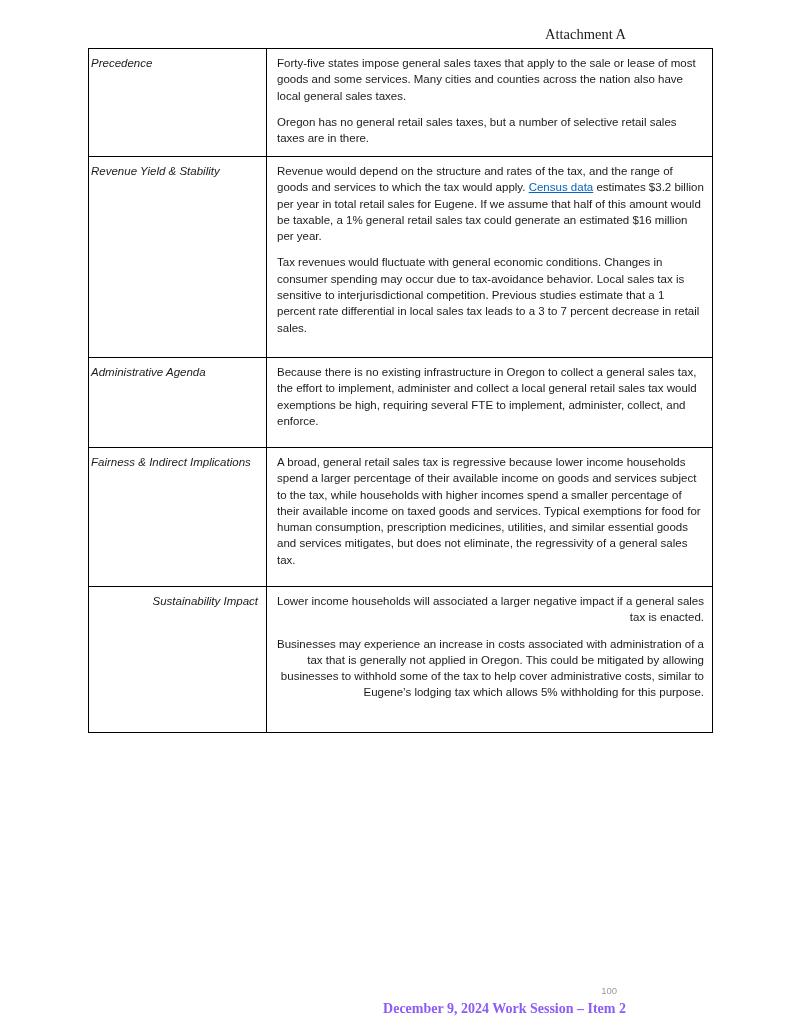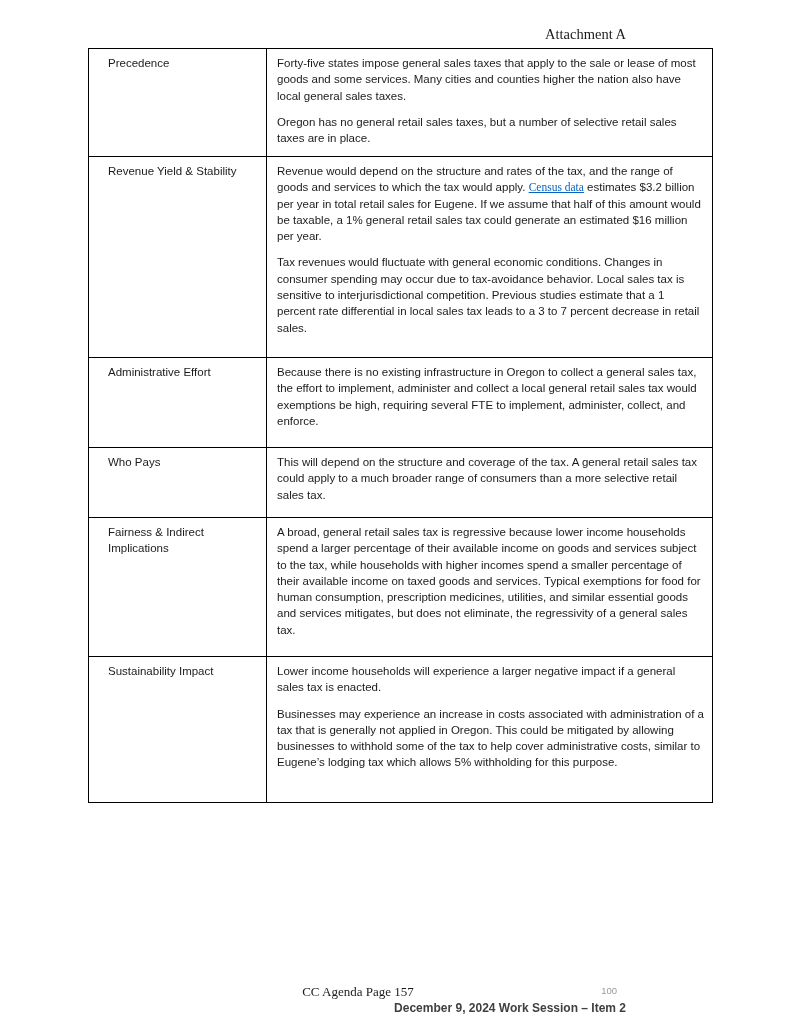--- a/index.html
+++ b/index.html
@@ -36,36 +36,36 @@
   table.doc-table col.c1 { width: 178px; }
   table.doc-table col.c2 { width: 446px; }
   table.doc-table td {
     border: 1px solid #000000;
     vertical-align: top;
     font-size: 11.5px;
     line-height: 16.3px;
     color: #1b1b1b;
   }
   td.label-cell {
-    padding: 6px 8px 6px 19px;
+    padding: 6px 8px 6px 2px;
+    font-style: italic;
   }
   td.content-cell {
     padding: 6px 8px 6px 10px;
   }
   td.content-cell p {
     margin: 0 0 10px 0;
   }
   td.content-cell p:last-child {
     margin-bottom: 0;
   }
   a.doc-link {
     color: #0563c1;
     text-decoration: underline;
     cursor: pointer;
-    font-family: Liberation Serif, serif;
   }
   .footer-center {
     position: absolute;
     top: 984px;
     left: 0;
     width: 100%;
     text-align: center;
     font-family: "Liberation Serif", serif;
     font-size: 13px;
     color: #1b1b1b;
@@ -76,87 +76,80 @@
     right: 99px;
     font-family: "Liberation Sans", sans-serif;
     font-size: 9.5px;
     color: #9a9a9a;
     margin-left: 29px;
   }
   .footer-red {
     position: absolute;
     top: 1001px;
     right: 90px;
-    font-family: Liberation Sans, sans-serif;
+    font-family: Liberation Serif, serif;
     font-weight: bold;
-    font-size: 12px;
-    color: #404040;
+    font-size: 14px;
+    color: #8b5cf6;
     white-space: nowrap;
   }
 </style>
 </head>
 <body>
 
 <div class="page">
 
   <div class="attachment-label">Attachment A</div>
 
   <table class="doc-table">
     <colgroup>
         <col class="c1">
         <col class="c2">
       </colgroup>
     <tbody>
       <tr style="height:108px;">
         <td class="label-cell">Precedence</td>
         <td class="content-cell">
-          <p>Forty-five states impose general sales taxes that apply to the sale or lease of most goods and some services. Many cities and counties higher the nation also have local general sales taxes.</p>
-          <p>Oregon has no general retail sales taxes, but a number of selective retail sales taxes are in place.</p>
+          <p>Forty-five states impose general sales taxes that apply to the sale or lease of most goods and some services. Many cities and counties across the nation also have local general sales taxes.</p>
+          <p>Oregon has no general retail sales taxes, but a number of selective retail sales taxes are in there.</p>
         </td>
       </tr>
 
       <tr style="height:201px;margin-top:12px;">
         <td class="label-cell">Revenue Yield &amp; Stability</td>
         <td class="content-cell">
           <p><span>Revenue would depend on the structure and rates of the tax, and the range of goods and services to which the tax would apply. </span><a class="doc-link" href="#">Census data</a><span> estimates $3.2 billion per year in total retail sales for Eugene. If we assume that half of this amount would be taxable, a 1% general retail sales tax could generate an estimated $16 million per year.</span></p>
           <p>Tax revenues would fluctuate with general economic conditions. Changes in consumer spending may occur due to tax-avoidance behavior. Local sales tax is sensitive to interjurisdictional competition. Previous studies estimate that a 1 percent rate differential in local sales tax leads to a 3 to 7 percent decrease in retail sales.</p>
         </td>
       </tr>
 
       <tr style="height:90px;">
-        <td class="label-cell">Administrative Effort</td>
+        <td class="label-cell">Administrative Agenda</td>
         <td class="content-cell">
           <p>Because there is no existing infrastructure in Oregon to collect a general sales tax, the effort to implement, administer and collect a local general retail sales tax would exemptions be high, requiring several FTE to implement, administer, collect, and enforce.</p>
         </td>
       </tr>
 
 
-      <tr style="height:70px;">
-        <td class="label-cell">Who Pays</td>
-        <td class="content-cell">
-          <p>This will depend on the structure and coverage of the tax. A general retail sales tax could apply to a much broader range of consumers than a more selective retail sales tax.</p>
-        </td>
-      </tr>
 
       <tr style="height:139px;">
         <td class="label-cell">Fairness &amp; Indirect Implications</td>
         <td class="content-cell">
           <p>A broad, general retail sales tax is regressive because lower income households spend a larger percentage of their available income on goods and services subject to the tax, while households with higher incomes spend a smaller percentage of their available income on taxed goods and services. Typical exemptions for food for human consumption, prescription medicines, utilities, and similar essential goods and services mitigates, but does not eliminate, the regressivity of a general sales tax.</p>
         </td>
       </tr>
 
-      <tr style="height:146px;">
+      <tr style="height:146px;text-align:right;">
         <td class="label-cell">Sustainability Impact</td>
         <td class="content-cell">
-          <p>Lower income households will experience a larger negative impact if a general sales tax is enacted.</p>
+          <p>Lower income households will associated a larger negative impact if a general sales tax is enacted.</p>
           <p>Businesses may experience an increase in costs associated with administration of a tax that is generally not applied in Oregon. This could be mitigated by allowing businesses to withhold some of the tax to help cover administrative costs, similar to Eugene’s lodging tax which allows 5% withholding for this purpose.</p>
         </td>
       </tr>
     </tbody>
   </table>
 
-  <div class="footer-center">CC Agenda Page 157</div>
 
   <div class="footer-page-num">100</div>
 
   <div class="footer-red">December 9, 2024 Work Session – Item 2</div>
 
 </div>
 
 </body></html>

